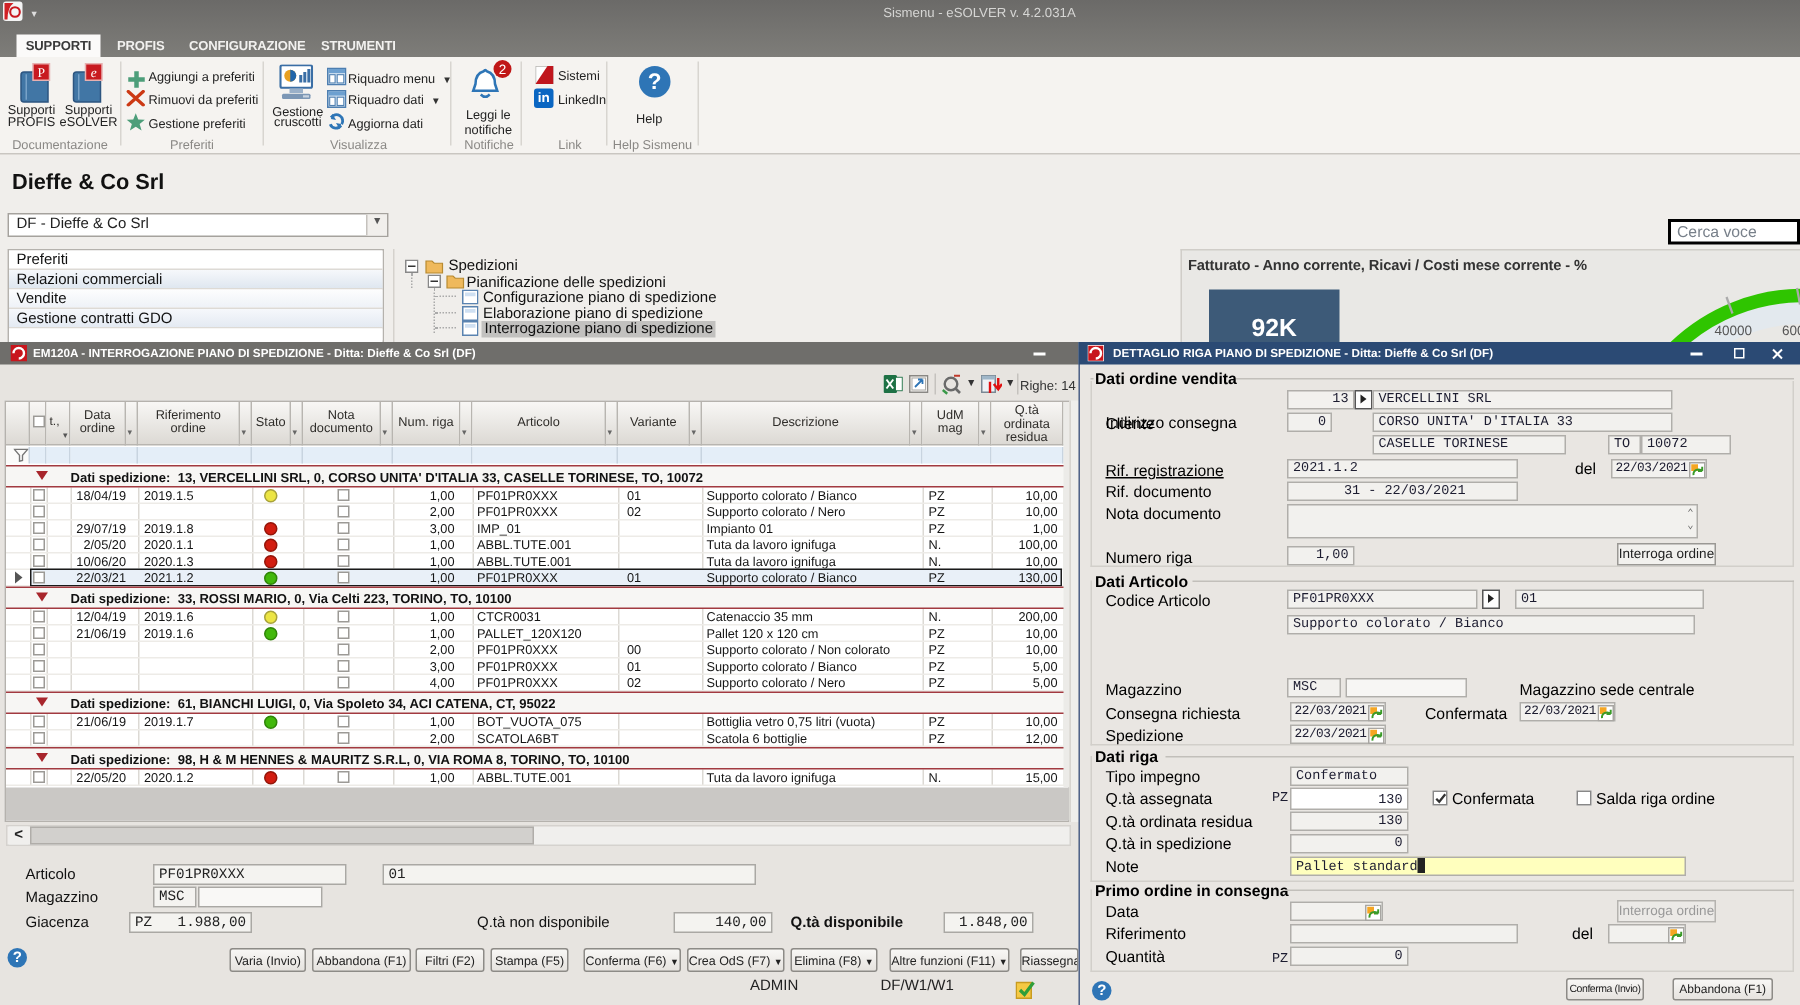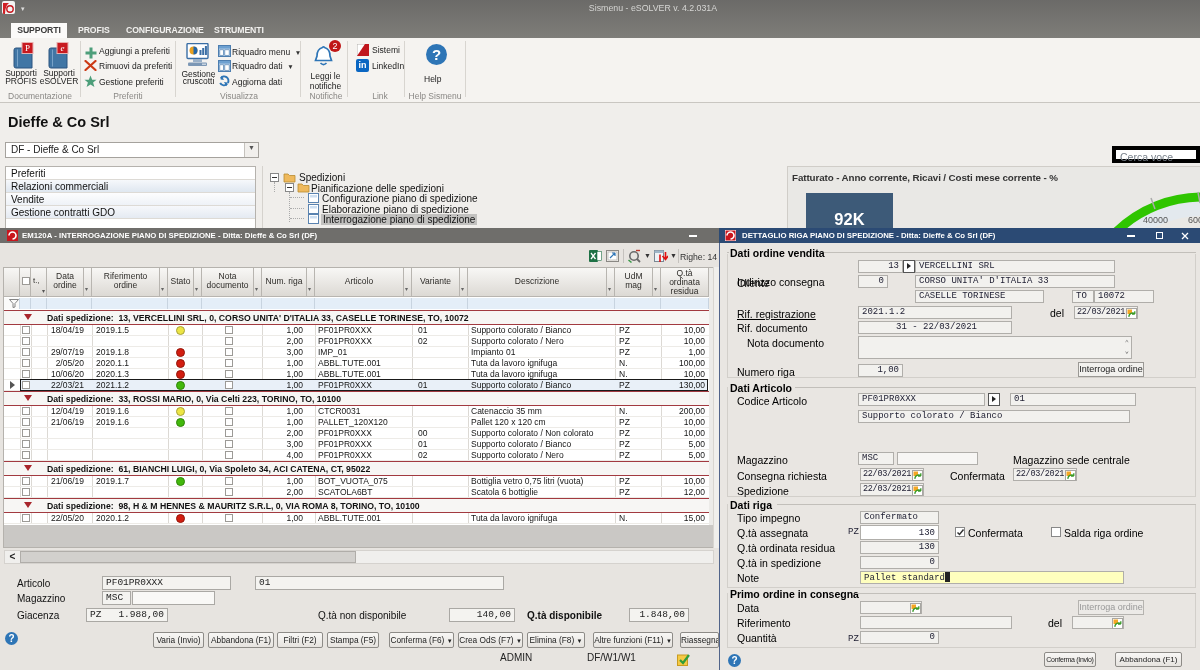--- a/index.html
+++ b/index.html
@@ -24,21 +24,21 @@
 #combobtn{left:244px;top:143px;width:14px;height:14px;background:#f1efec;border-left:1px solid #c5c2bd;}
 #listbox{left:5px;top:166px;width:251px;height:62px;background:#fff;border:1px solid #b5b2ad;}
 .li{position:absolute;left:0;width:249px;height:13px;font-size:10px;color:#111;padding-left:5px;line-height:13px;border-bottom:1px solid #dddad5;}
 #treepanel{left:262px;top:166px;width:524px;height:62px;border-left:1px solid #d5d2cd;}
 .ti{position:absolute;font-size:10px;color:#111;white-space:nowrap;}
 
 #chartpanel{left:787px;top:166px;width:413px;height:62px;background:#e9e8e5;border-left:1px solid #d0cdc8;border-top:1px solid #d0cdc8;}
 #charttitle{left:792px;top:172px;font-size:9.8px;font-weight:bold;color:#333;letter-spacing:-0.1px;}
 #bar92{left:806px;top:193px;width:87px;height:35px;background:#3d5a78;color:#fff;font-size:16.5px;font-weight:bold;text-align:center;padding-top:17px;}
 
-#search{left:1112px;top:146px;width:88px;height:17px;background:#fff;border:4px solid #000000;font-size:10.5px;color:#78808a;line-height:15px;padding-left:4px;}
+#search{left:1112px;top:146px;width:88px;height:17px;background:#fff;border:2px solid #000000;font-size:10.5px;color:#78808a;line-height:15px;padding-left:4px;}
 
 #em{left:0;top:228px;width:720px;height:442px;background:#e7e4e0;border-right:1px solid #9a9894;}
 #emtitle{left:0;top:228px;width:720px;height:15px;background:#6f6e6b;color:#fff;font-size:7.8px;font-weight:bold;line-height:15px;}
 #emtable{left:3px;top:267px;width:710px;height:281px;background:#fff;border:1px solid #b5b2ad;}
 .hc{position:absolute;top:0;height:29px;background:linear-gradient(#f8f7f5,#dcd9d4);border-right:1px solid #b8b5b0;border-bottom:1px solid #b8b5b0;font-size:8.5px;color:#2e2c29;text-align:center;}
 .hcd{position:absolute;top:0;height:29px;background:linear-gradient(#f8f7f5,#dcd9d4);border-right:1px solid #b8b5b0;border-bottom:1px solid #b8b5b0;}
 .fc{position:absolute;top:30px;height:11px;background:#e4eef8;border-right:1px solid #c8d4e0;}
 .grp{position:absolute;left:0;width:708px;height:15px;background:#f7f6f4;border-top:1px solid #a23a40;border-bottom:1px solid #a23a40;font-size:8.7px;font-weight:bold;color:#111;}
 .row{position:absolute;left:0;width:708px;height:11px;box-shadow:inset 0 -1px #edebe7;}
 .selbox{position:absolute;left:16px;top:-1px;width:688px;height:12px;border:1px solid #1a1a1a;background:#e9f0f8;}
@@ -623,21 +623,21 @@
 <div class="dlabel" style="left:737px;top:308px;text-decoration:underline;">Rif. registrazione</div>
 <div class="dbox" style="left:858px;top:306px;width:154px;height:13px;">2021.1.2</div>
 <div class="dlabel" style="left:1050px;top:307px;">del</div>
 <div class="dbox dt" style="left:1074px;top:306px;width:64px;height:13px;">22/03/2021<svg style="position:absolute;right:0px;top:0.5px;" width="11" height="11" viewBox="0 0 11 11">
       <rect x="0.5" y="0.5" width="10" height="10" fill="#fff" stroke="#a8a6a2" stroke-width="1"></rect>
       <rect x="1.5" y="1.5" width="4.5" height="4.5" fill="#f5a623"></rect>
       <path d="M3 8.8 A3.4 3.4 0 0 1 8.8 6 M8.8 6 L8.8 3.2 M8.8 6 L6 6" stroke="#3a9b28" stroke-width="1.3" fill="none"></path>
     </svg></div>
 <div class="dlabel" style="left:737px;top:322px;">Rif. documento</div>
 <div class="dbox" style="left:858px;top:321px;width:154px;height:13px;text-align:center;">31 - 22/03/2021</div>
-<div class="dlabel" style="left:737px;top:337px;margin-left:10px;">Nota documento</div>
+<div class="dlabel" style="left:737px;top:337px;">Nota documento</div>
 <div class="dbox" style="left:858px;top:336px;width:274px;height:23px;">
     <span style="position:absolute;right:2px;top:1px;font-size:7px;color:#666;">⌃</span>
     <span style="position:absolute;right:2px;bottom:1px;font-size:7px;color:#666;">⌄</span>
   </div>
 <div class="dlabel" style="left:737px;top:366px;">Numero riga</div>
 <div class="dbox" style="left:858px;top:364px;width:45px;height:13px;">
     <span style="position:absolute;right:3px;">1,00</span>
   </div>
 <div class="btn" style="left:1078px;top:362px;width:66px;height:15px;line-height:13px;border-radius:0;background:#f2f1ee;border:1px solid #9a9894;font-size:9px;">Interroga ordine</div>
 

